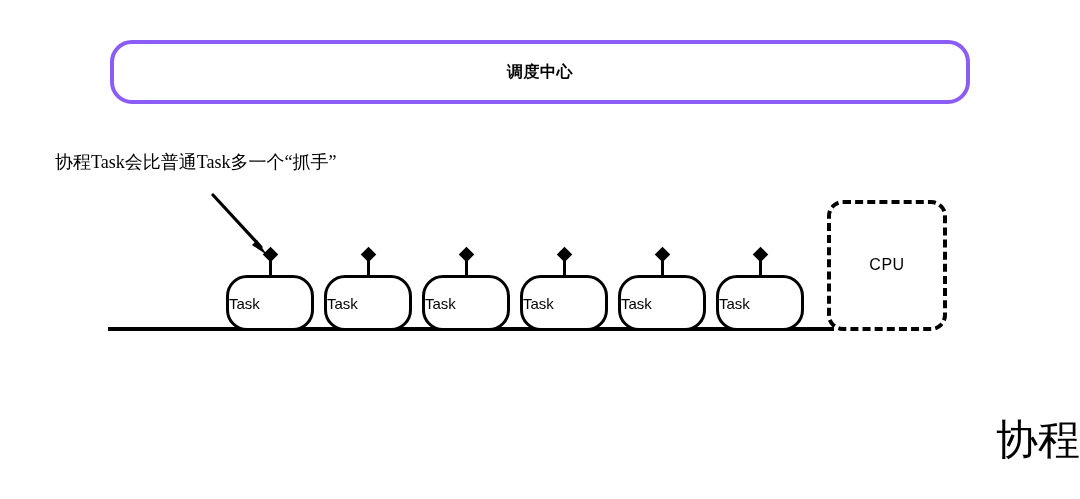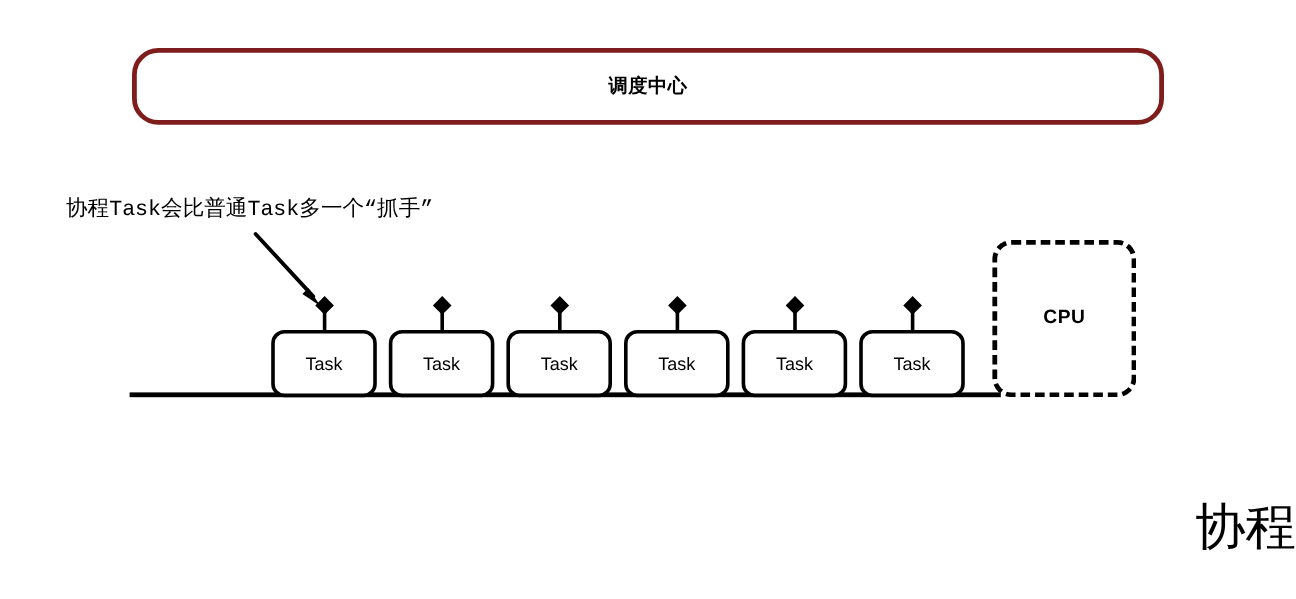--- a/index.html
+++ b/index.html
@@ -25,39 +25,39 @@
   }
 
   
   .scheduler-box {
     position: absolute;
     left: 110px;
     top: 40px;
     width: 860px;
     height: 64px;
     box-sizing: border-box;
-    border: 4px solid #7f1d1d;
+    border: 4px solid #8b5cf6;
     border-radius: 22px;
     background: #ffffff;
     display: flex;
     align-items: center;
     justify-content: center;
   }
   .scheduler-label {
     font-size: 16px;
     font-weight: bold;
     letter-spacing: 0.5px;
   }
 
   
   .annotation-text {
     position: absolute;
     left: 55px;
-    top: 165px;
-    font-family: Liberation Mono, monospace;
+    top: 152px;
+    font-family: Liberation Serif, serif;
     font-size: 18px;
     white-space: nowrap;
     line-height: 1.2;
   }
   .annotation-arrow {
     position: absolute;
     left: 195px;
     top: 185px;
     width: 95px;
     height: 85px;
@@ -105,25 +105,25 @@
     background: #000000;
   }
   .task-box {
     position: absolute;
     left: 0;
     top: 29px;
     width: 88px;
     height: 56px;
     box-sizing: border-box;
     border: 3px solid #000000;
-    border-radius: 11px;
+    border-radius: 21px;
     background: #ffffff;
     display: flex;
     align-items: center;
-    justify-content: center;
+    justify-content: flex-start;
   }
   .task-label {
     font-size: 15px;
     font-weight: normal;
   }
 
   
   .cpu-box {
     position: absolute;
     left: 827px;
@@ -133,21 +133,21 @@
     box-sizing: border-box;
     border: 4px dashed #000000;
     border-radius: 16px;
     background: transparent;
     display: flex;
     align-items: center;
     justify-content: center;
   }
   .cpu-label {
     font-size: 16px;
-    font-weight: bold;
+    font-weight: normal;
     letter-spacing: 0.5px;
     margin-bottom: 2px;
   }
 
   
   .caption {
     position: absolute;
     left: 0;
     top: 415px;
     width: 1080px;

